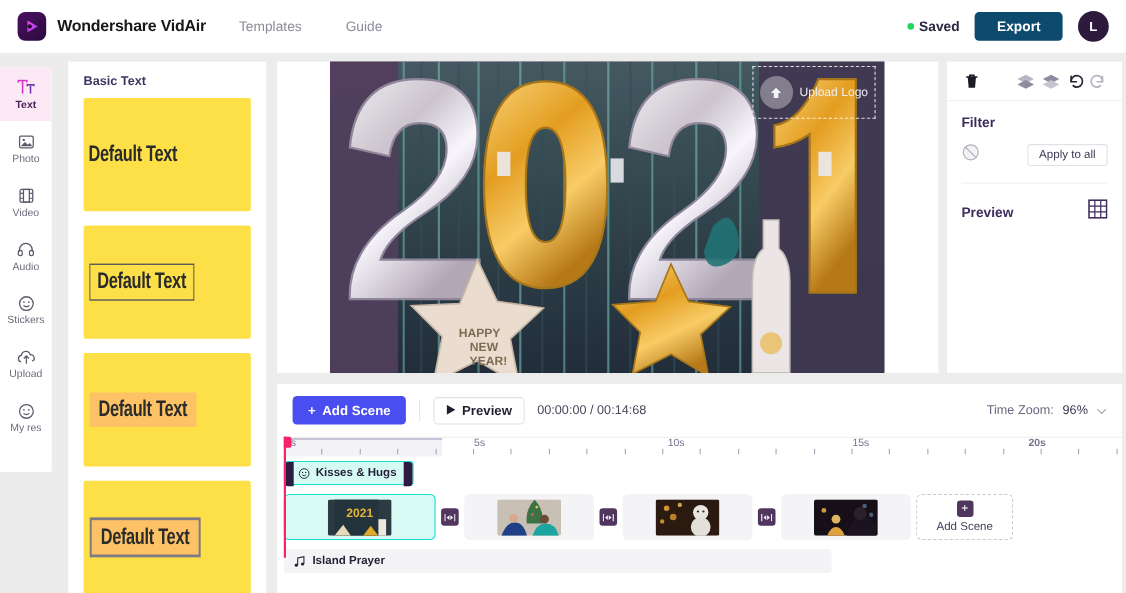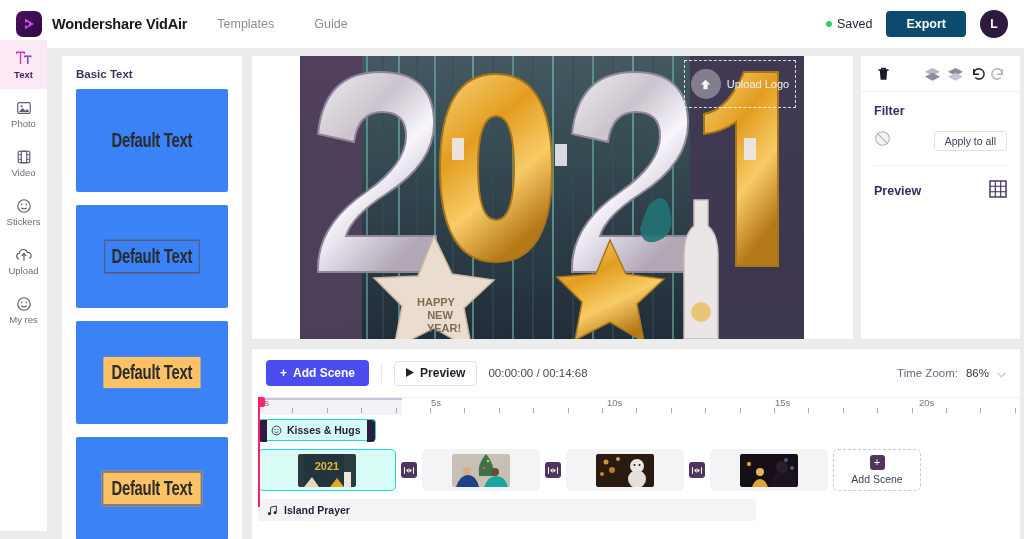--- a/index.html
+++ b/index.html
@@ -22,56 +22,56 @@
     display: flex; align-items: center; justify-content: center; flex: none;
   }
   .logo-glyph { width: 16px; height: 16px; }
   .brand {
     font-size: 14.5px; font-weight: bold; color: #17161a; margin-left: 10px;
     letter-spacing: -0.2px; white-space: nowrap;
   }
   .nav { display: flex; margin-left: 30px; gap: 40px; justify-content: flex-end; }
   .nav-item { font-size: 12.5px; color: #8d8a99; cursor: pointer; }
   .header-right { margin-left: auto; display: flex; align-items: center; gap: 14px; }
-  .saved { display: flex; align-items: center; gap: 5px; font-size: 12.5px; font-weight: normal; color: #2b2540; }
+  .saved { display: flex; align-items: center; gap: 5px; font-size: 12.5px; font-weight: bold; color: #2b2540; }
   .saved-dot { width: 6px; height: 6px; border-radius: 50%; background: #24d660; }
   .export-btn {
     background: #0c4a6e; color: #fff; border: none; border-radius: 4px;
     padding: 0 20px; height: 26px; font-size: 12.5px; font-weight: bold;
     font-family: inherit; cursor: pointer;
   }
   .avatar {
     width: 28px; height: 28px; border-radius: 50%; background: #2d1a3d;
     color: #fff; font-size: 12px; font-weight: bold;
     display: flex; align-items: center; justify-content: center; cursor: pointer;
   }
 
   
   .rail {
-    position: absolute; left: 0; top: 40px; width: 47px; height: 491px;
+    position: absolute; left: 0; top: 61px; width: 47px; height: 368px;
     background: #ffffff;
   }
   .rail-item {
     height: 49px; display: flex; flex-direction: column; align-items: center;
     justify-content: center; gap: 2px; cursor: pointer;
   }
   .rail-item.active { background: #fbeaf6; }
   .rail-ico { height: 18px; display: flex; align-items: center; justify-content: center; }
   .rail-label { font-size: 9.5px; color: #6e6b7b; line-height: 1; }
   .rail-item.active .rail-label { color: #4a2159; font-weight: bold; }
 
   
   .panel {
     position: absolute; left: 62px; top: 56px; width: 180px; height: 483px;
     background: #ffffff; padding: 12px 14px 0 14px; overflow: hidden;
   }
   .panel-title { font-size: 11.5px; font-weight: bold; color: #3d3561; margin-bottom: 9px; }
   .tcard {
-    width: 152px; height: 103px; background: #3b82f6; border-radius: 2px;
-    display: flex; align-items: center; justify-content: center; margin-bottom: 13px;
+    width: 152px; height: 103px; background: #fde047; border-radius: 2px;
+    display: flex; align-items: center; margin-bottom: 13px;
     cursor: pointer;
   }
   .tx {
     font-family: "Liberation Sans Narrow","Liberation Sans", sans-serif;
     font-weight: bold; font-size: 16.5px; color: #2b2b2b;
     letter-spacing: -0.3px; transform: scaleX(0.9) scaleY(1.25);
     white-space: nowrap;
   }
   .tx.boxed { border: 1.5px solid #58565c; padding: 3px 7px; }
   .tx.amber { background: #fcc265; padding: 3px 9px; }
@@ -304,20 +304,30 @@
       <span class="rail-ico">
         <svg width="16" height="16" viewBox="0 0 18 18">
           <rect x="2.5" y="2.5" width="13" height="13" rx="1.5" stroke="#5d5a6b" stroke-width="1.3" fill="none"></rect>
           <rect x="6" y="2.5" width="6" height="13" stroke="#5d5a6b" stroke-width="1.3" fill="none"></rect>
           <path d="M2.5 6.5h3.5M2.5 11.5h3.5M12 6.5h3.5M12 11.5h3.5" stroke="#5d5a6b" stroke-width="1.2"></path>
         </svg>
       </span>
       <span class="rail-label">Video</span>
     </div>
 
+    <div class="rail-item">
+      <span class="rail-ico">
+        <svg width="17" height="16" viewBox="0 0 19 18">
+          <path d="M3 11 V9 a6.5 6.5 0 0 1 13 0 v2" stroke="#5d5a6b" stroke-width="1.4" fill="none"></path>
+          <rect x="1.8" y="9.6" width="4" height="5.5" rx="1.8" stroke="#5d5a6b" stroke-width="1.3" fill="none"></rect>
+          <rect x="13.2" y="9.6" width="4" height="5.5" rx="1.8" stroke="#5d5a6b" stroke-width="1.3" fill="none"></rect>
+        </svg>
+      </span>
+      <span class="rail-label">Audio</span>
+    </div>
 
     <div class="rail-item">
       <span class="rail-ico">
         <svg width="16" height="16" viewBox="0 0 18 18">
           <circle cx="9" cy="9" r="7" stroke="#5d5a6b" stroke-width="1.3" fill="none"></circle>
           <circle cx="6.5" cy="7.4" r="0.9" fill="#5d5a6b"></circle>
           <circle cx="11.5" cy="7.4" r="0.9" fill="#5d5a6b"></circle>
           <path d="M6 11 q3 2.6 6 0" stroke="#5d5a6b" stroke-width="1.2" fill="none"></path>
         </svg>
       </span>
@@ -534,21 +544,21 @@
         </span>
         <span>Preview</span>
       </button>
       <span class="time-code">
         <span>00:00:00</span>
         <span>/</span>
         <span>00:14:68</span>
       </span>
       <span class="tz">
         <span class="tz-label">Time Zoom:</span>
-        <span class="tz-val">86%</span>
+        <span class="tz-val">96%</span>
         <span>
           <svg width="9" height="6" viewBox="0 0 10 6">
               <path d="M0.6 0.8 L5 5 L9.4 0.8" stroke="#a7a3b6" stroke-width="1.1" fill="none"></path>
             </svg>
         </span>
       </span>
     </div>
 
     <div class="ruler" id="ruler">
       <div class="ruler-shade"></div>
@@ -571,21 +581,21 @@
         <div class="tick" style="left: 584.8px;"></div>
         <div class="tick" style="left: 619.2px;"></div>
         <div class="tick" style="left: 653.6px;"></div>
         <div class="tick" style="left: 688px;"></div>
         <div class="tick" style="left: 722.4px;"></div>
         <div class="tick" style="left: 756.8px;"></div>
         <div class="tick-label" style="left: 0px;">0s</div>
         <div class="tick-label" style="left: 172px;">5s</div>
         <div class="tick-label" style="left: 348px;">10s</div>
         <div class="tick-label" style="left: 516px;">15s</div>
-        <div class="tick-label" style="left: 660px;">20s</div>
+        <div class="tick-label" style="left: 676px; font-weight: bold;">20s</div>
       </div>
 
     <div class="playhead" style="top:48px"></div>
 
     <div class="track-text">
       <div class="clip-text">
         <span class="trim l"></span>
         <span style="margin-left:4px;display:flex">
           <svg width="11" height="11" viewBox="0 0 14 14">
             <circle cx="7" cy="7" r="5.6" stroke="#231f35" stroke-width="1.1" fill="none"></circle>

